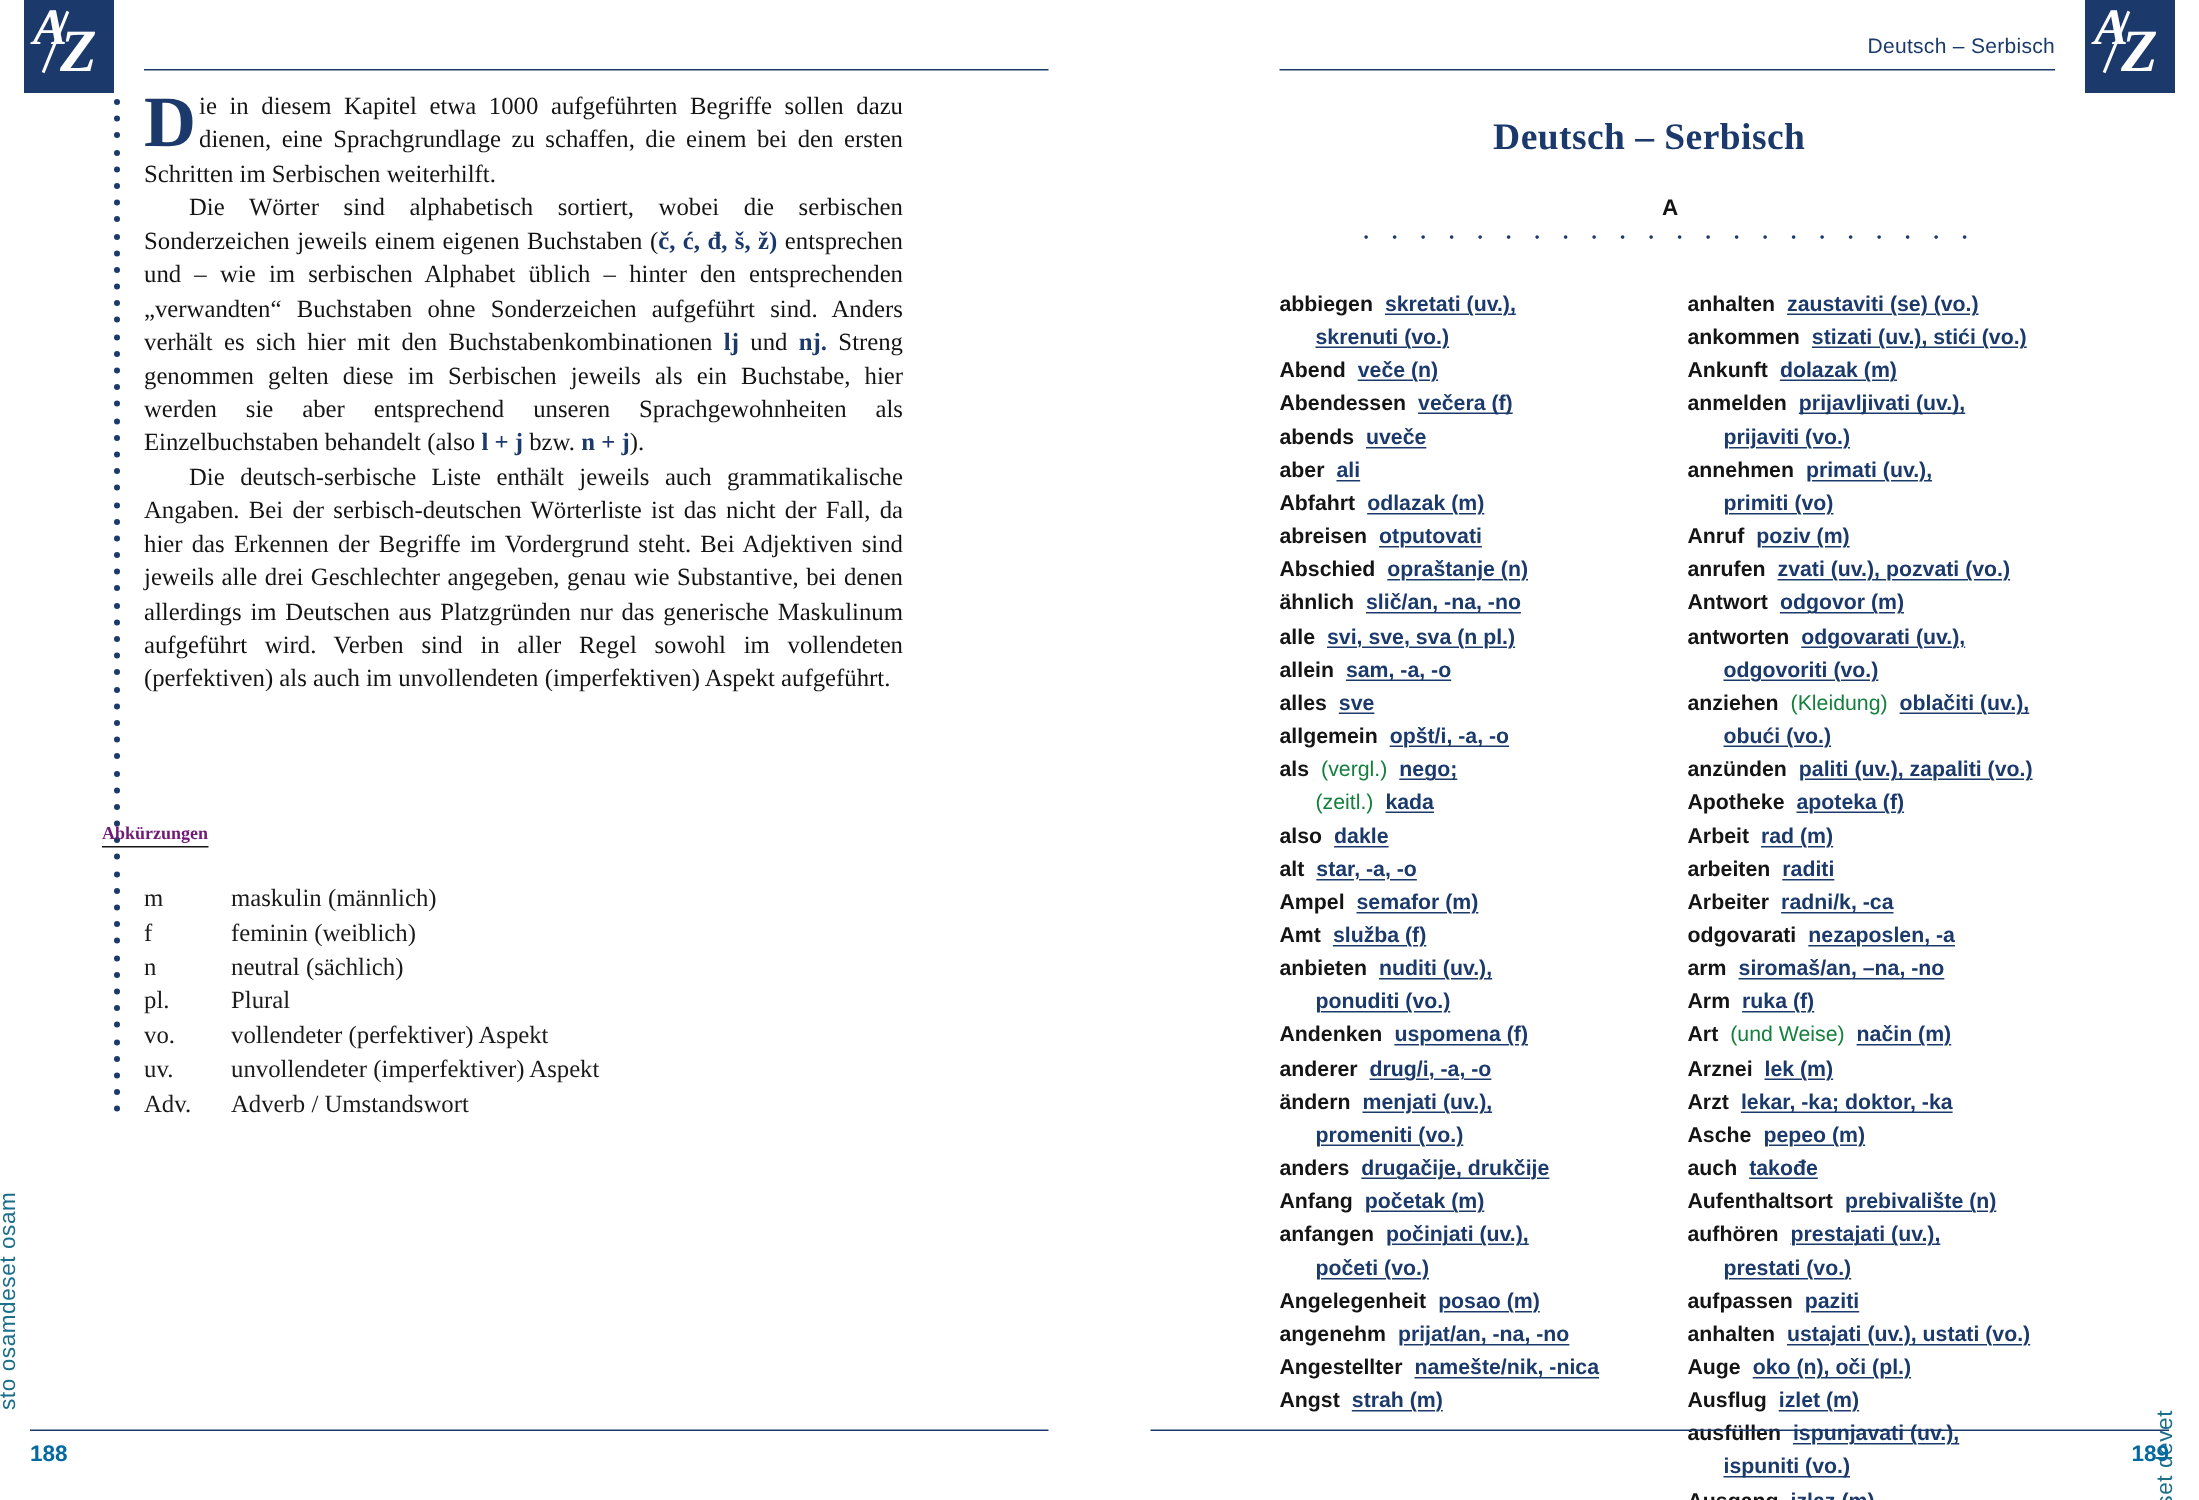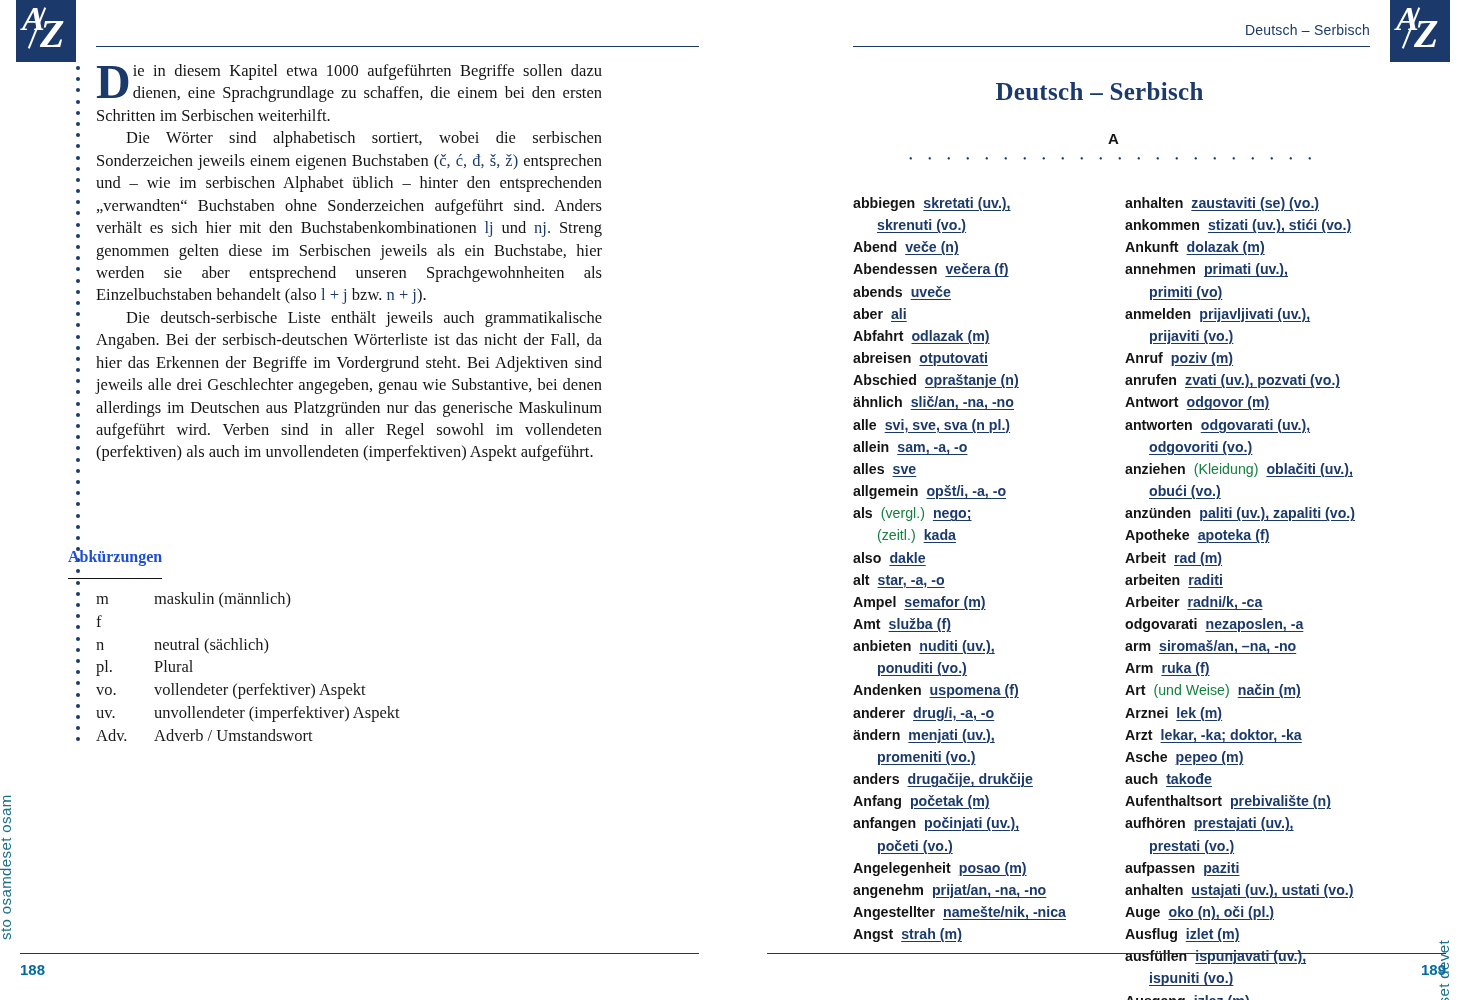--- a/index.html
+++ b/index.html
@@ -171,32 +171,32 @@
   .intro p.indent { text-indent: 30px; }
   .dropcap {
     float: left;
     font-size: 48px;
     line-height: 0.82;
     font-weight: bold;
     color: #1b3a6b;
     margin: 2px 2px 0 0;
     font-family: "Liberation Serif", serif;
   }
-  .blue-bold { color: #1b3a6b; font-weight: normal; }
+  .blue-bold { color: #1b3a6b; font-weight: bold; }
 
   .abk-title {
     position: absolute;
     left: 68px;
     top: 548px;
     font-family: "Liberation Serif", serif;
-    font-size: 16px;
-    font-weight: bold;
-    color: #1d4ed8;
+    font-size: 12px;
+    font-weight: bold;
+    color: #701a75;
     border-bottom: 1px solid #141414;
-    padding-bottom: 12px;
+    padding-bottom: 1px;
   }
   .abk-list {
     position: absolute;
     left: 96px;
     top: 588px;
     width: 470px;
     font-size: 16.5px;
     line-height: 1.38;
   }
   .abk-row { display: flex; }
@@ -353,20 +353,21 @@
 
     <div class="abk-title">Abkürzungen</div>
 
     <div class="abk-list">
       <div class="abk-row">
         <span class="k">m</span>
         <span class="v">maskulin (männlich)</span>
       </div>
       <div class="abk-row">
         <span class="k">f</span>
+        <span class="v">feminin (weiblich)</span>
       </div>
       <div class="abk-row">
         <span class="k">n</span>
         <span class="v">neutral (sächlich)</span>
       </div>
       <div class="abk-row">
         <span class="k">pl.</span>
         <span class="v">Plural</span>
       </div>
       <div class="abk-row">
@@ -438,22 +439,22 @@
         <div class="entry"><span class="hw">Angelegenheit</span><span class="sp"></span><span class="tr u">posao (m)</span></div>
         <div class="entry"><span class="hw">angenehm</span><span class="sp"></span><span class="tr u">prijat/an, -na, -no</span></div>
         <div class="entry"><span class="hw">Angestellter</span><span class="sp"></span><span class="tr u">namešte/nik, -nica</span></div>
         <div class="entry"><span class="hw">Angst</span><span class="sp"></span><span class="tr u">strah (m)</span></div>
       </div>
 
       <div class="col">
         <div class="entry"><span class="hw">anhalten</span><span class="sp"></span><span class="tr u">zaustaviti (se) (vo.)</span></div>
         <div class="entry"><span class="hw">ankommen</span><span class="sp"></span><span class="tr u">stizati (uv.), stići (vo.)</span></div>
         <div class="entry"><span class="hw">Ankunft</span><span class="sp"></span><span class="tr u">dolazak (m)</span></div>
+        <div class="entry"><span class="hw">anmelden</span><span class="sp"></span><span class="tr u">prijavljivati (uv.),</span><span class="ind tr u">prijaviti (vo.)</span></div>
         <div class="entry"><span class="hw">annehmen</span><span class="sp"></span><span class="tr u">primati (uv.),</span><span class="ind tr u">primiti (vo)</span></div>
-        <div class="entry"><span class="hw">anmelden</span><span class="sp"></span><span class="tr u">prijavljivati (uv.),</span><span class="ind tr u">prijaviti (vo.)</span></div>
         <div class="entry"><span class="hw">Anruf</span><span class="sp"></span><span class="tr u">poziv (m)</span></div>
         <div class="entry"><span class="hw">anrufen</span><span class="sp"></span><span class="tr u">zvati (uv.), pozvati (vo.)</span></div>
         <div class="entry"><span class="hw">Antwort</span><span class="sp"></span><span class="tr u">odgovor (m)</span></div>
         <div class="entry"><span class="hw">antworten</span><span class="sp"></span><span class="tr u">odgovarati (uv.),</span><span class="ind tr u">odgovoriti (vo.)</span></div>
         <div class="entry"><span class="hw">anziehen</span><span class="sp"></span><span class="gram">(Kleidung)</span><span class="sp"></span><span class="tr u">oblačiti (uv.),</span><span class="ind tr u">obući (vo.)</span></div>
         <div class="entry"><span class="hw">anzünden</span><span class="sp"></span><span class="tr u">paliti (uv.), zapaliti (vo.)</span></div>
         <div class="entry"><span class="hw">Apotheke</span><span class="sp"></span><span class="tr u">apoteka (f)</span></div>
         <div class="entry"><span class="hw">Arbeit</span><span class="sp"></span><span class="tr u">rad (m)</span></div>
         <div class="entry"><span class="hw">arbeiten</span><span class="sp"></span><span class="tr u">raditi</span></div>
         <div class="entry"><span class="hw">Arbeiter</span><span class="sp"></span><span class="tr u">radni/k, -ca</span></div>

